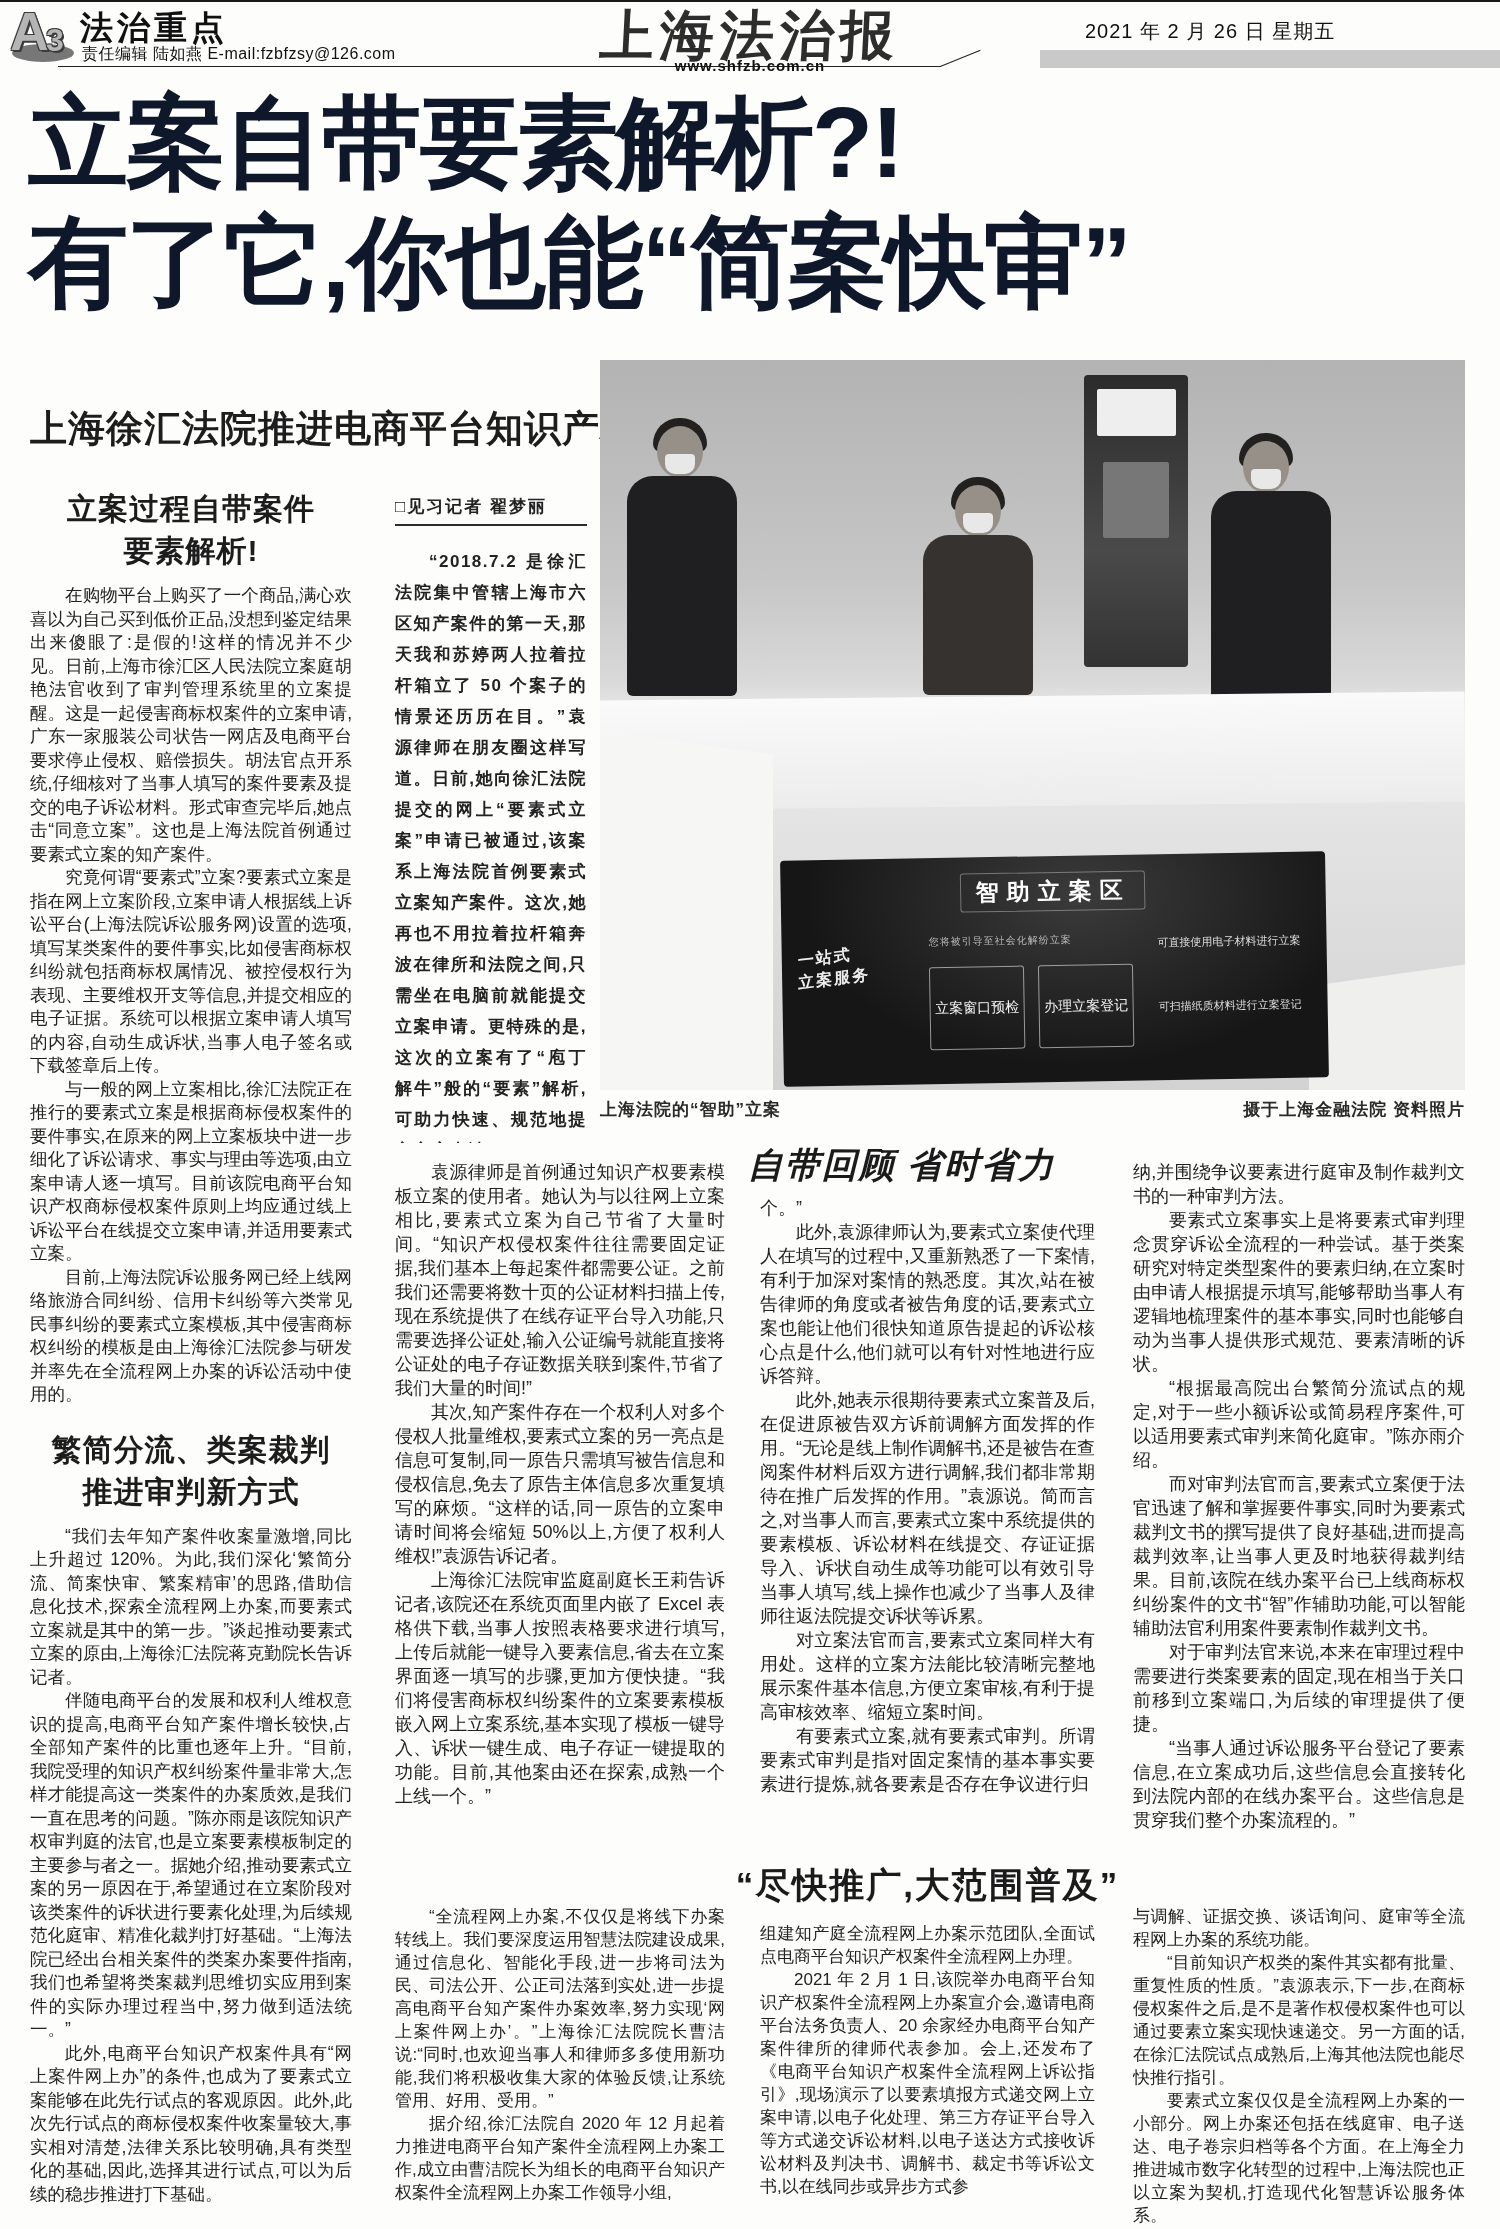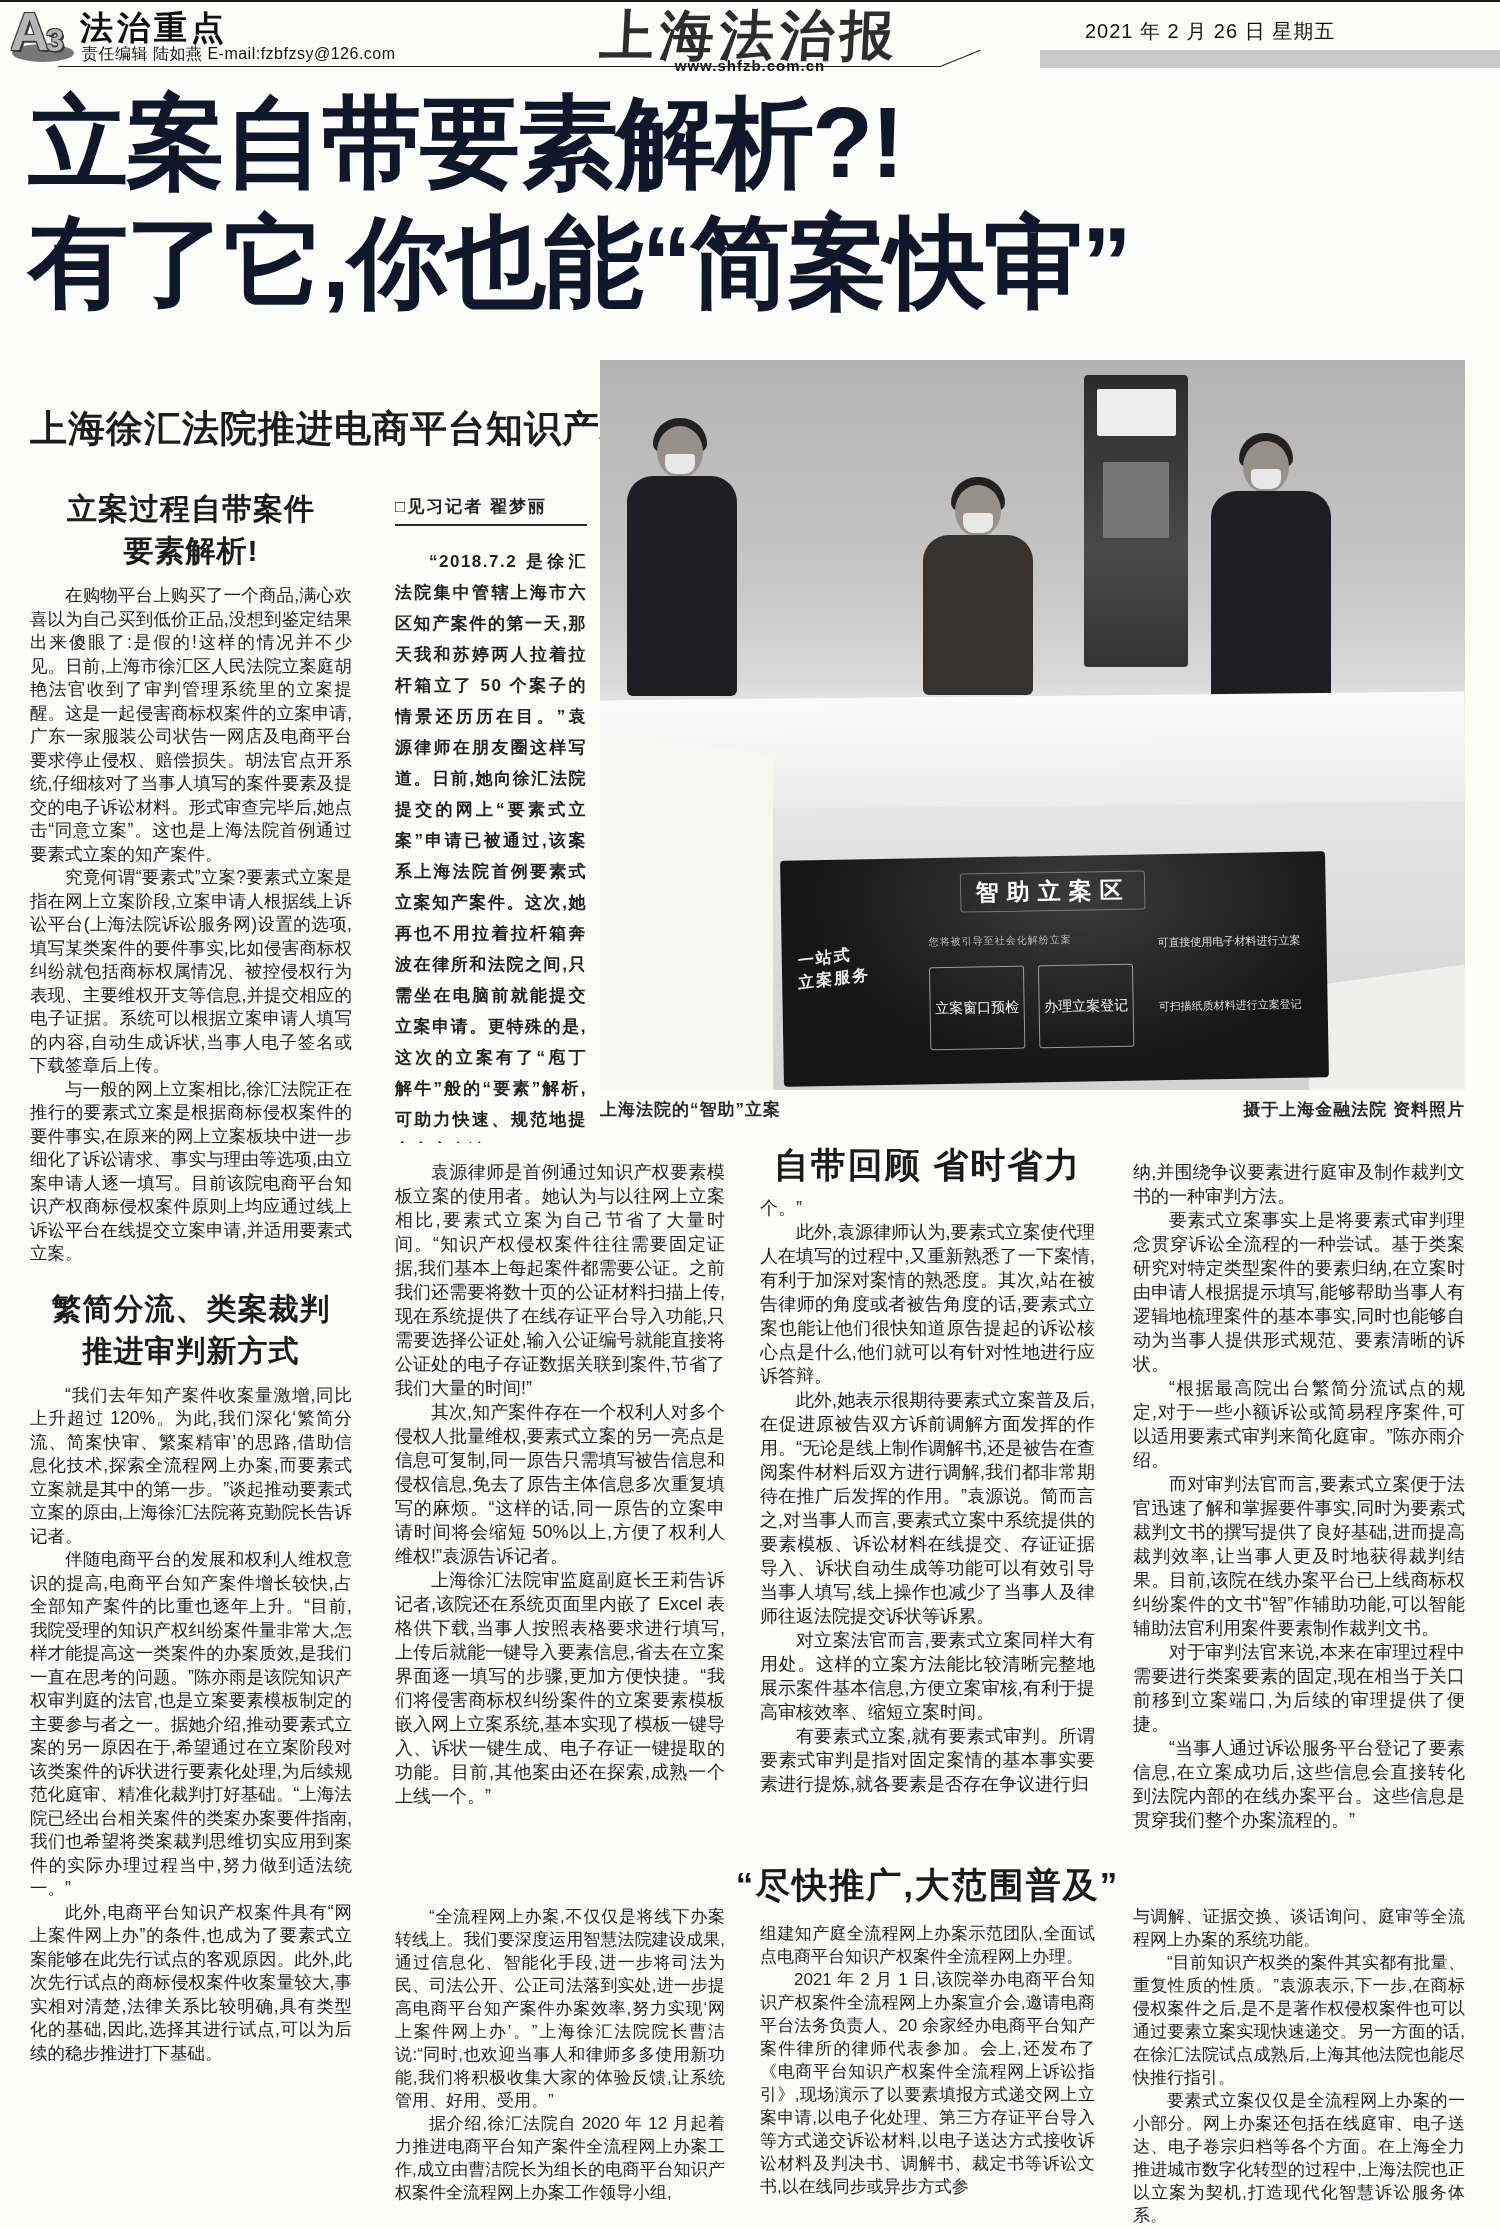--- a/index.html
+++ b/index.html
@@ -37,21 +37,21 @@
   .colhead{font-size:30px;font-weight:700;line-height:42px;text-align:center;color:#1c1c1c;letter-spacing:1px;}
   .colhead.mt{margin-top:22px;}
   .colhead.mb{margin-bottom:12px;}
   .quoteblock{left:395px;top:495px;width:192px;height:648px;overflow:hidden;}
   .byline{font-size:17px;font-weight:700;letter-spacing:2px;padding-bottom:6px;border-bottom:2px solid #2c2c2c;margin-bottom:20px;white-space:nowrap;}
   .lead-quote{font-size:17px;line-height:31px;letter-spacing:1.5px;text-align:justify;text-indent:2em;font-weight:600;color:#222;}
   .col2b{left:395px;top:1160px;width:330px;height:697px;overflow:hidden;font-size:18px;line-height:24px;}
   .col3a{left:760px;top:1196px;width:335px;height:660px;overflow:hidden;font-size:18px;line-height:24px;}
   .col4a{left:1133px;top:1160px;width:332px;height:697px;overflow:hidden;font-size:18px;line-height:24px;}
   .sechead{font-size:35px;font-weight:700;text-align:center;color:#1b1b1b;letter-spacing:2px;white-space:nowrap;}
-  .s3head{left:745px;top:1142px;width:365px;}
+  .s3head{left:719px;top:1142px;width:365px;font-style:italic;}
   .s4head{left:725px;top:1862px;width:405px;}
   .col2c{left:395px;top:1905px;width:330px;height:322px;overflow:hidden;font-size:17px;line-height:23px;}
   .col3b{left:760px;top:1922px;width:335px;height:305px;overflow:hidden;font-size:17px;line-height:23px;}
   .col4b{left:1133px;top:1905px;width:332px;height:322px;overflow:hidden;font-size:17px;line-height:23px;}
   
   .photo{left:600px;top:360px;width:865px;height:730px;overflow:hidden;
     background:linear-gradient(180deg,#b3b3b3 0%,#c6c6c6 30%,#d9d9d9 44%,#efefef 50%,#e4e4e4 62%,#d2d2d2 100%);}
   .kiosk{position:absolute;left:56%;top:2%;width:12%;height:40%;background:linear-gradient(180deg,#2b2b2b,#4a4a4a 60%,#333);border-radius:4px;}
   .kiosk-sign{position:absolute;left:12%;top:5%;width:76%;height:16%;background:#eee;border-radius:2px;}
   .kiosk-screen{position:absolute;left:18%;top:30%;width:64%;height:26%;background:#777;border-radius:2px;}
@@ -106,20 +106,21 @@
   <div class="abs subtitle">上海徐汇法院推进电商平台知识产权案件网上“要素式立案”</div>
 
   <div class="abs col1 bt">
     <div class="colhead mb">
       <div>立案过程自带案件</div>
       <div>要素解析!</div>
     </div>
     <p>在购物平台上购买了一个商品,满心欢喜以为自己买到低价正品,没想到鉴定结果出来傻眼了:是假的!这样的情况并不少见。日前,上海市徐汇区人民法院立案庭胡艳法官收到了审判管理系统里的立案提醒。这是一起侵害商标权案件的立案申请,广东一家服装公司状告一网店及电商平台要求停止侵权、赔偿损失。胡法官点开系统,仔细核对了当事人填写的案件要素及提交的电子诉讼材料。形式审查完毕后,她点击“同意立案”。这也是上海法院首例通过要素式立案的知产案件。</p>
     <p>究竟何谓“要素式”立案?要素式立案是指在网上立案阶段,立案申请人根据线上诉讼平台(上海法院诉讼服务网)设置的选项,填写某类案件的要件事实,比如侵害商标权纠纷就包括商标权属情况、被控侵权行为表现、主要维权开支等信息,并提交相应的电子证据。系统可以根据立案申请人填写的内容,自动生成诉状,当事人电子签名或下载签章后上传。</p>
     <p>与一般的网上立案相比,徐汇法院正在推行的要素式立案是根据商标侵权案件的要件事实,在原来的网上立案板块中进一步细化了诉讼请求、事实与理由等选项,由立案申请人逐一填写。目前该院电商平台知识产权商标侵权案件原则上均应通过线上诉讼平台在线提交立案申请,并适用要素式立案。</p>
+    <p>目前,上海法院诉讼服务网已经上线网络旅游合同纠纷、信用卡纠纷等六类常见民事纠纷的要素式立案模板,其中侵害商标权纠纷的模板是由上海徐汇法院参与研发并率先在全流程网上办案的诉讼活动中使用的。</p>
     <div class="colhead mt mb">
       <div>繁简分流、类案裁判</div>
       <div>推进审判新方式</div>
     </div>
     <p>“我们去年知产案件收案量激增,同比上升超过 120%。为此,我们深化‘繁简分流、简案快审、繁案精审’的思路,借助信息化技术,探索全流程网上办案,而要素式立案就是其中的第一步。”谈起推动要素式立案的原由,上海徐汇法院蒋克勤院长告诉记者。</p>
     <p>伴随电商平台的发展和权利人维权意识的提高,电商平台知产案件增长较快,占全部知产案件的比重也逐年上升。“目前,我院受理的知识产权纠纷案件量非常大,怎样才能提高这一类案件的办案质效,是我们一直在思考的问题。”陈亦雨是该院知识产权审判庭的法官,也是立案要素模板制定的主要参与者之一。据她介绍,推动要素式立案的另一原因在于,希望通过在立案阶段对该类案件的诉状进行要素化处理,为后续规范化庭审、精准化裁判打好基础。“上海法院已经出台相关案件的类案办案要件指南,我们也希望将类案裁判思维切实应用到案件的实际办理过程当中,努力做到适法统一。”</p>
     <p>此外,电商平台知识产权案件具有“网上案件网上办”的条件,也成为了要素式立案能够在此先行试点的客观原因。此外,此次先行试点的商标侵权案件收案量较大,事实相对清楚,法律关系比较明确,具有类型化的基础,因此,选择其进行试点,可以为后续的稳步推进打下基础。</p>
   </div>
 
   <div class="abs quoteblock">

